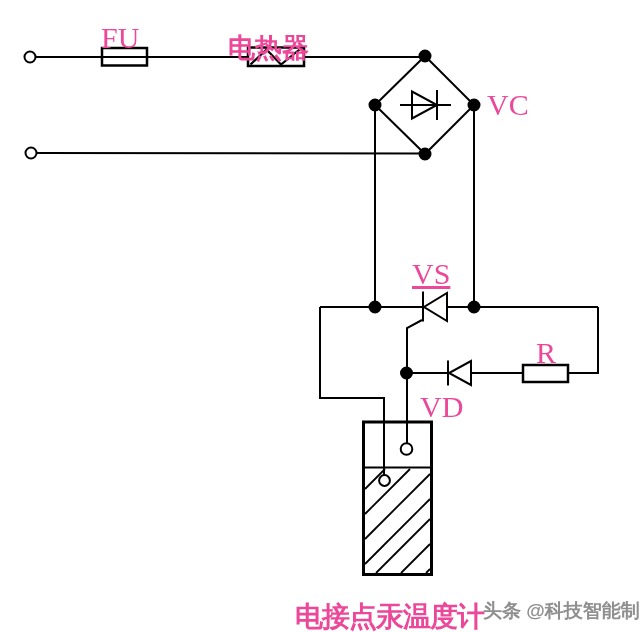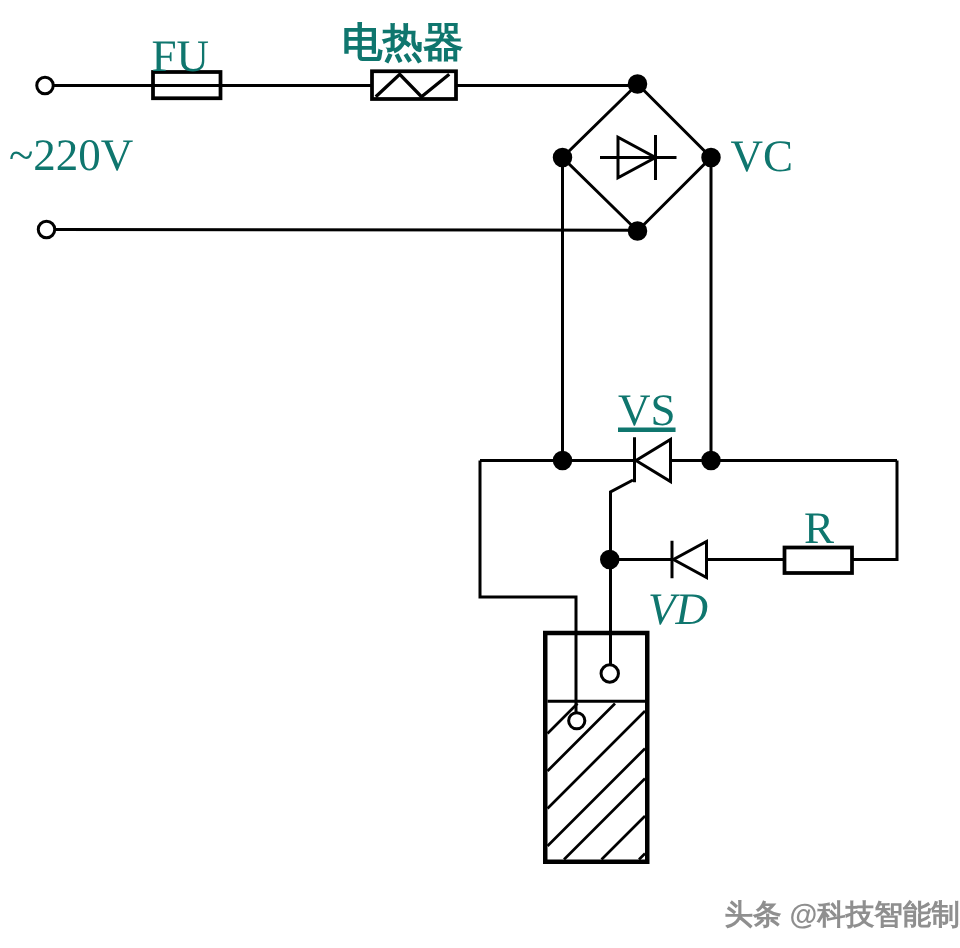--- a/index.html
+++ b/index.html
@@ -6,39 +6,40 @@
   #stage{
     position:relative;
     width:640px;height:632px;
     background:#ffffff;
     font-family:"Liberation Serif","DejaVu Serif",serif;
     overflow:hidden;
   }
   #circuit-svg{position:absolute;left:0;top:0;}
   .lbl{
     position:absolute;
-    color:#0f766e;
+    color:#ec4899;
     white-space:nowrap;
     line-height:1;
   }
   .latin{
     font-family:"Liberation Serif","DejaVu Serif",serif;
     font-size:30px;
   }
   .cjk{
     font-family:Liberation Serif, serif;
     font-weight:bold;
+    margin-top:20px;
   }
   .lbl-fu{left:101px;top:23px;}
   .lbl-heater{left:228px;top:15px;font-size:27px;}
   .lbl-supply{left:6px;top:89px;}
   .lbl-vc{left:487px;top:90px;text-align:right;}
   .lbl-vs{left:412px;top:259px;text-decoration:underline;}
   .lbl-r{left:536px;top:338px;}
-  .lbl-vd{left:432px;top:392px;font-style:italic;}
+  .lbl-vd{left:420px;top:392px;}
   .lbl-thermo{left:295px;top:583px;font-size:28px;letter-spacing:-1px;}
   .lbl-watermark{
     left:483px;top:601px;
     font-size:19px;
     font-family:"Liberation Sans","DejaVu Sans",sans-serif;
     font-weight:bold;
     color:#8f8f8f;
     text-shadow:1px 1px 0 #ffffff;
   }
 </style>
@@ -138,20 +139,20 @@
         <line x1="401" y1="573" x2="430" y2="544"></line>
         <line x1="426" y1="573" x2="430" y2="569"></line>
       </g>
       <circle cx="406.5" cy="449" r="5.8" fill="#fff"></circle>
       <circle cx="384.5" cy="480.5" r="5.4" fill="#fff"></circle>
     </g>
   </svg>
 
   <div class="lbl latin lbl-fu">FU</div>
   <div class="lbl cjk  lbl-heater">电热器</div>
-  <div class="lbl latin lbl-supply">~220V</div>
   <div class="lbl latin lbl-vc">VC</div>
   <div class="lbl latin lbl-vs">VS</div>
   <div class="lbl latin lbl-r">R</div>
   <div class="lbl latin lbl-vd">VD</div>
+  <div class="lbl cjk  lbl-thermo">电接点汞温度计</div>
   <div class="lbl lbl-watermark">头条 @科技智能制造</div>
 
 </div>
 
 </body></html>

